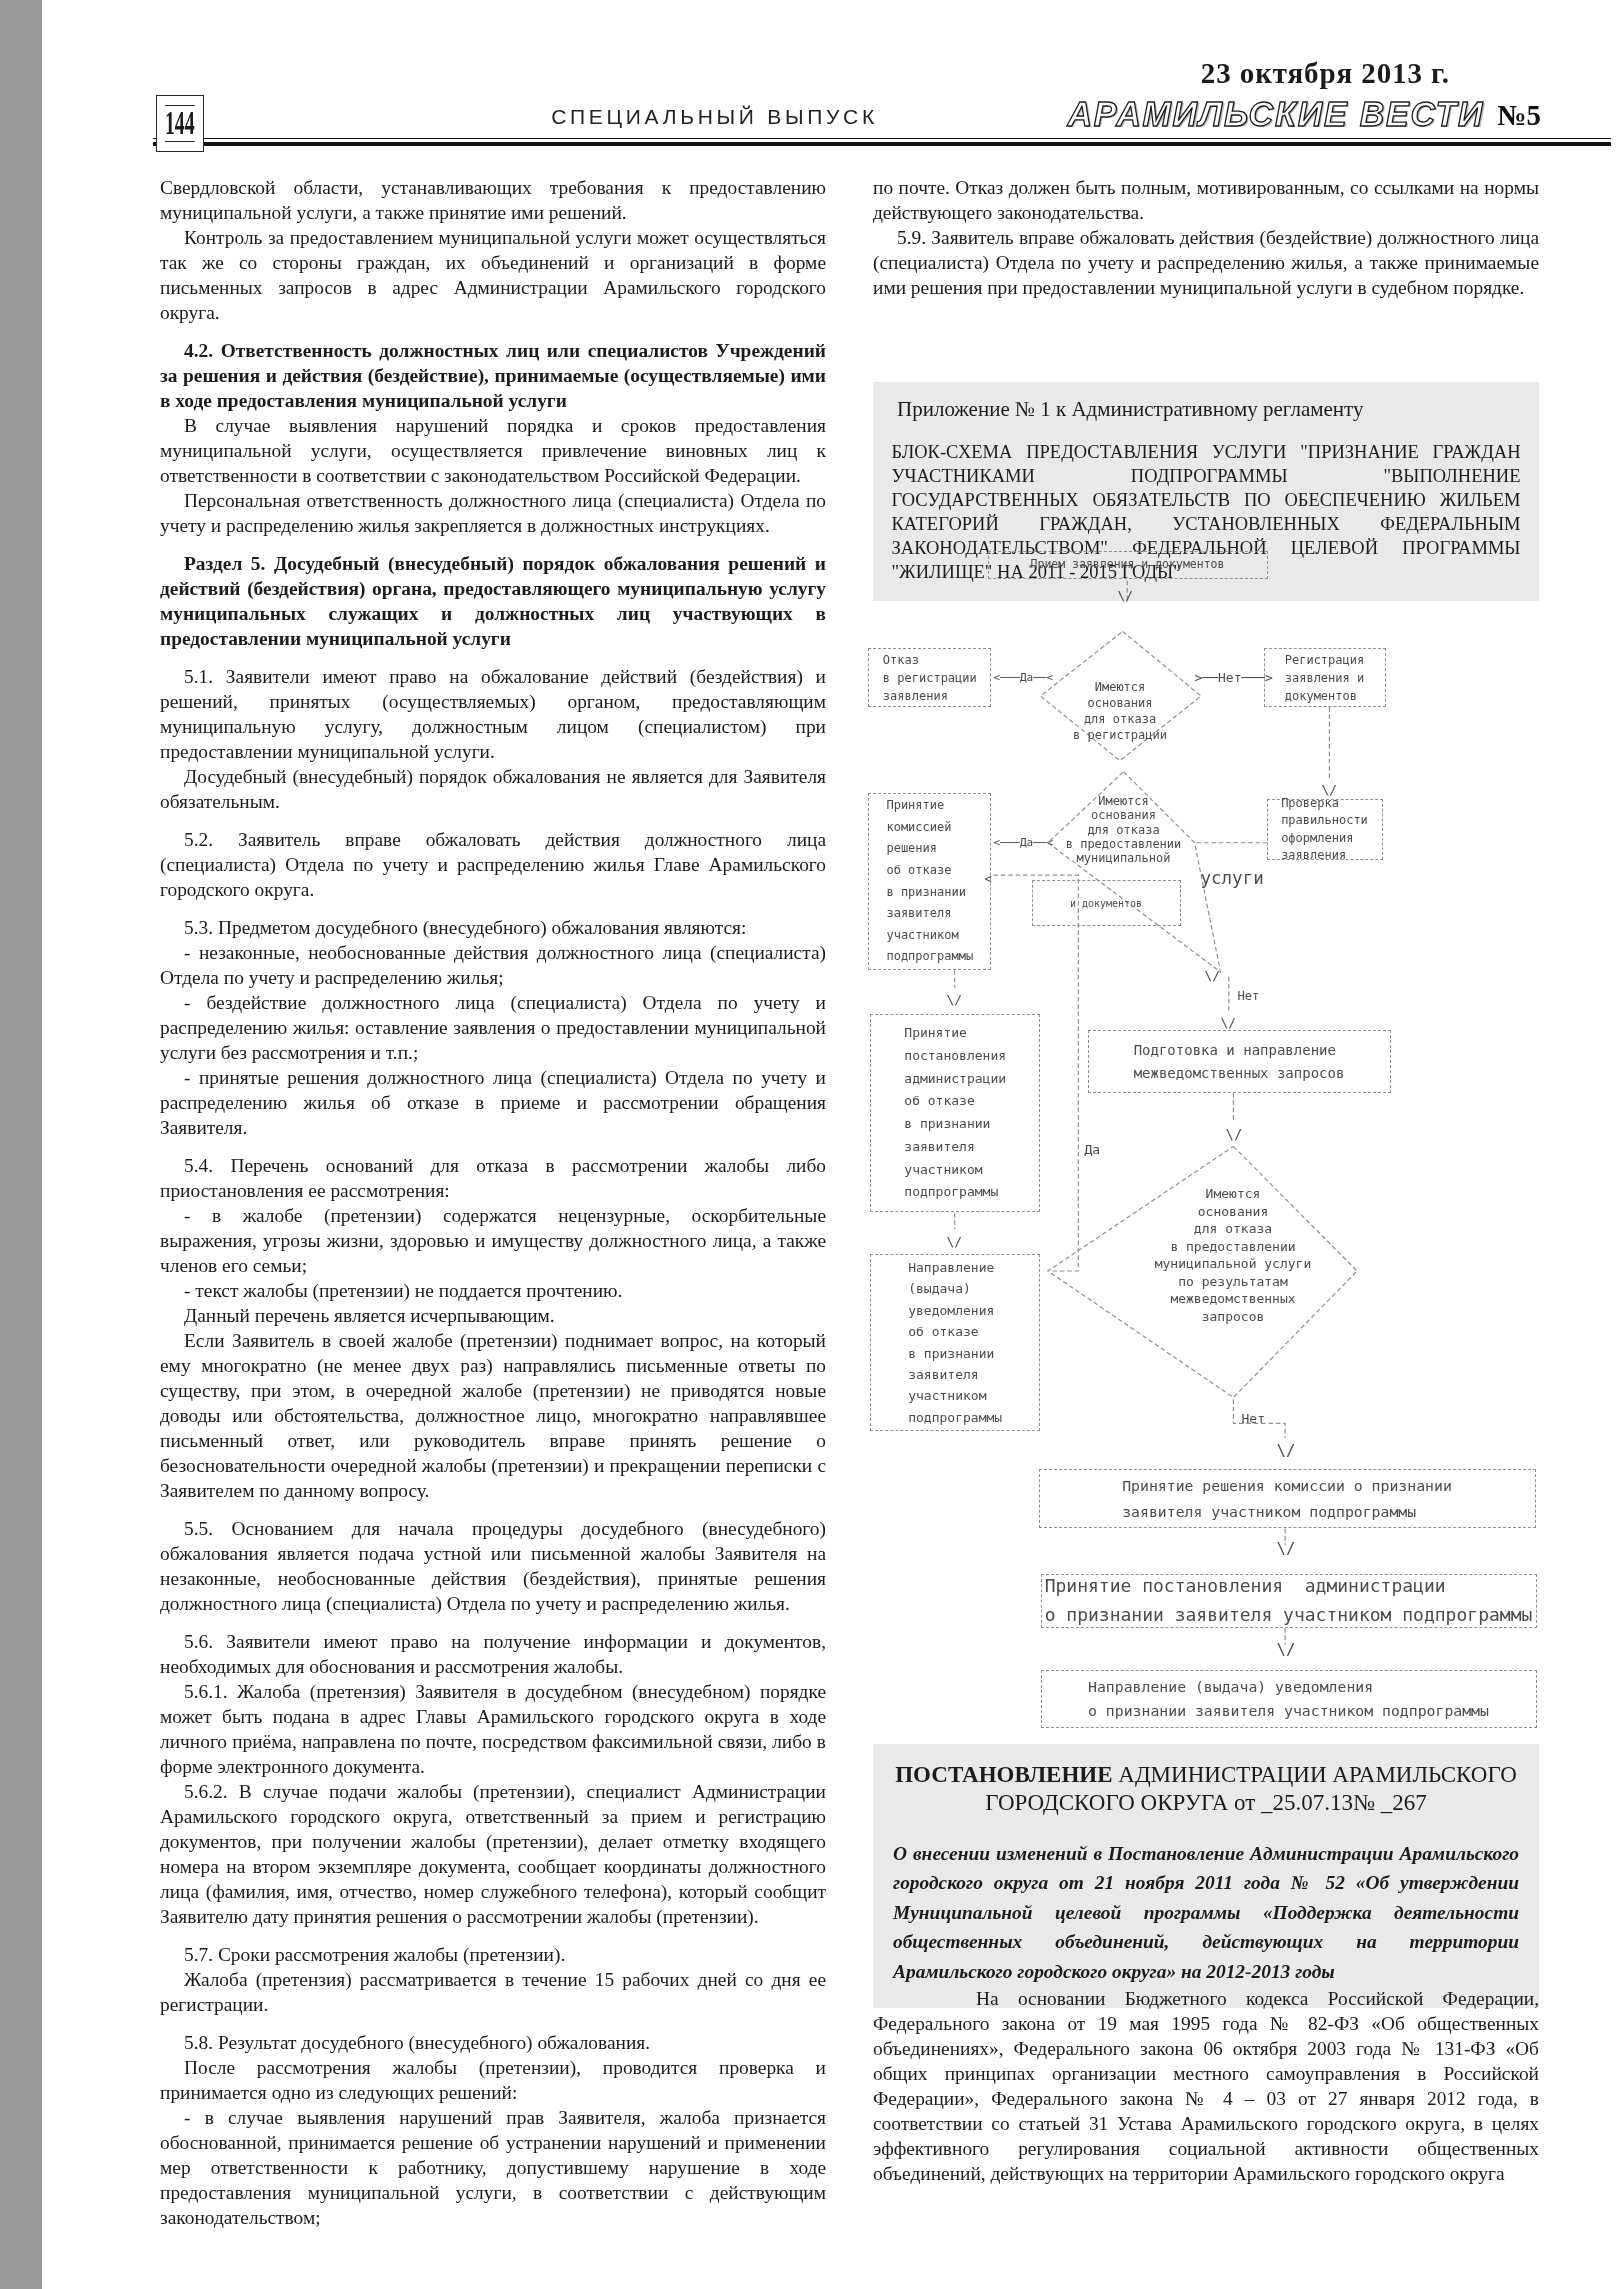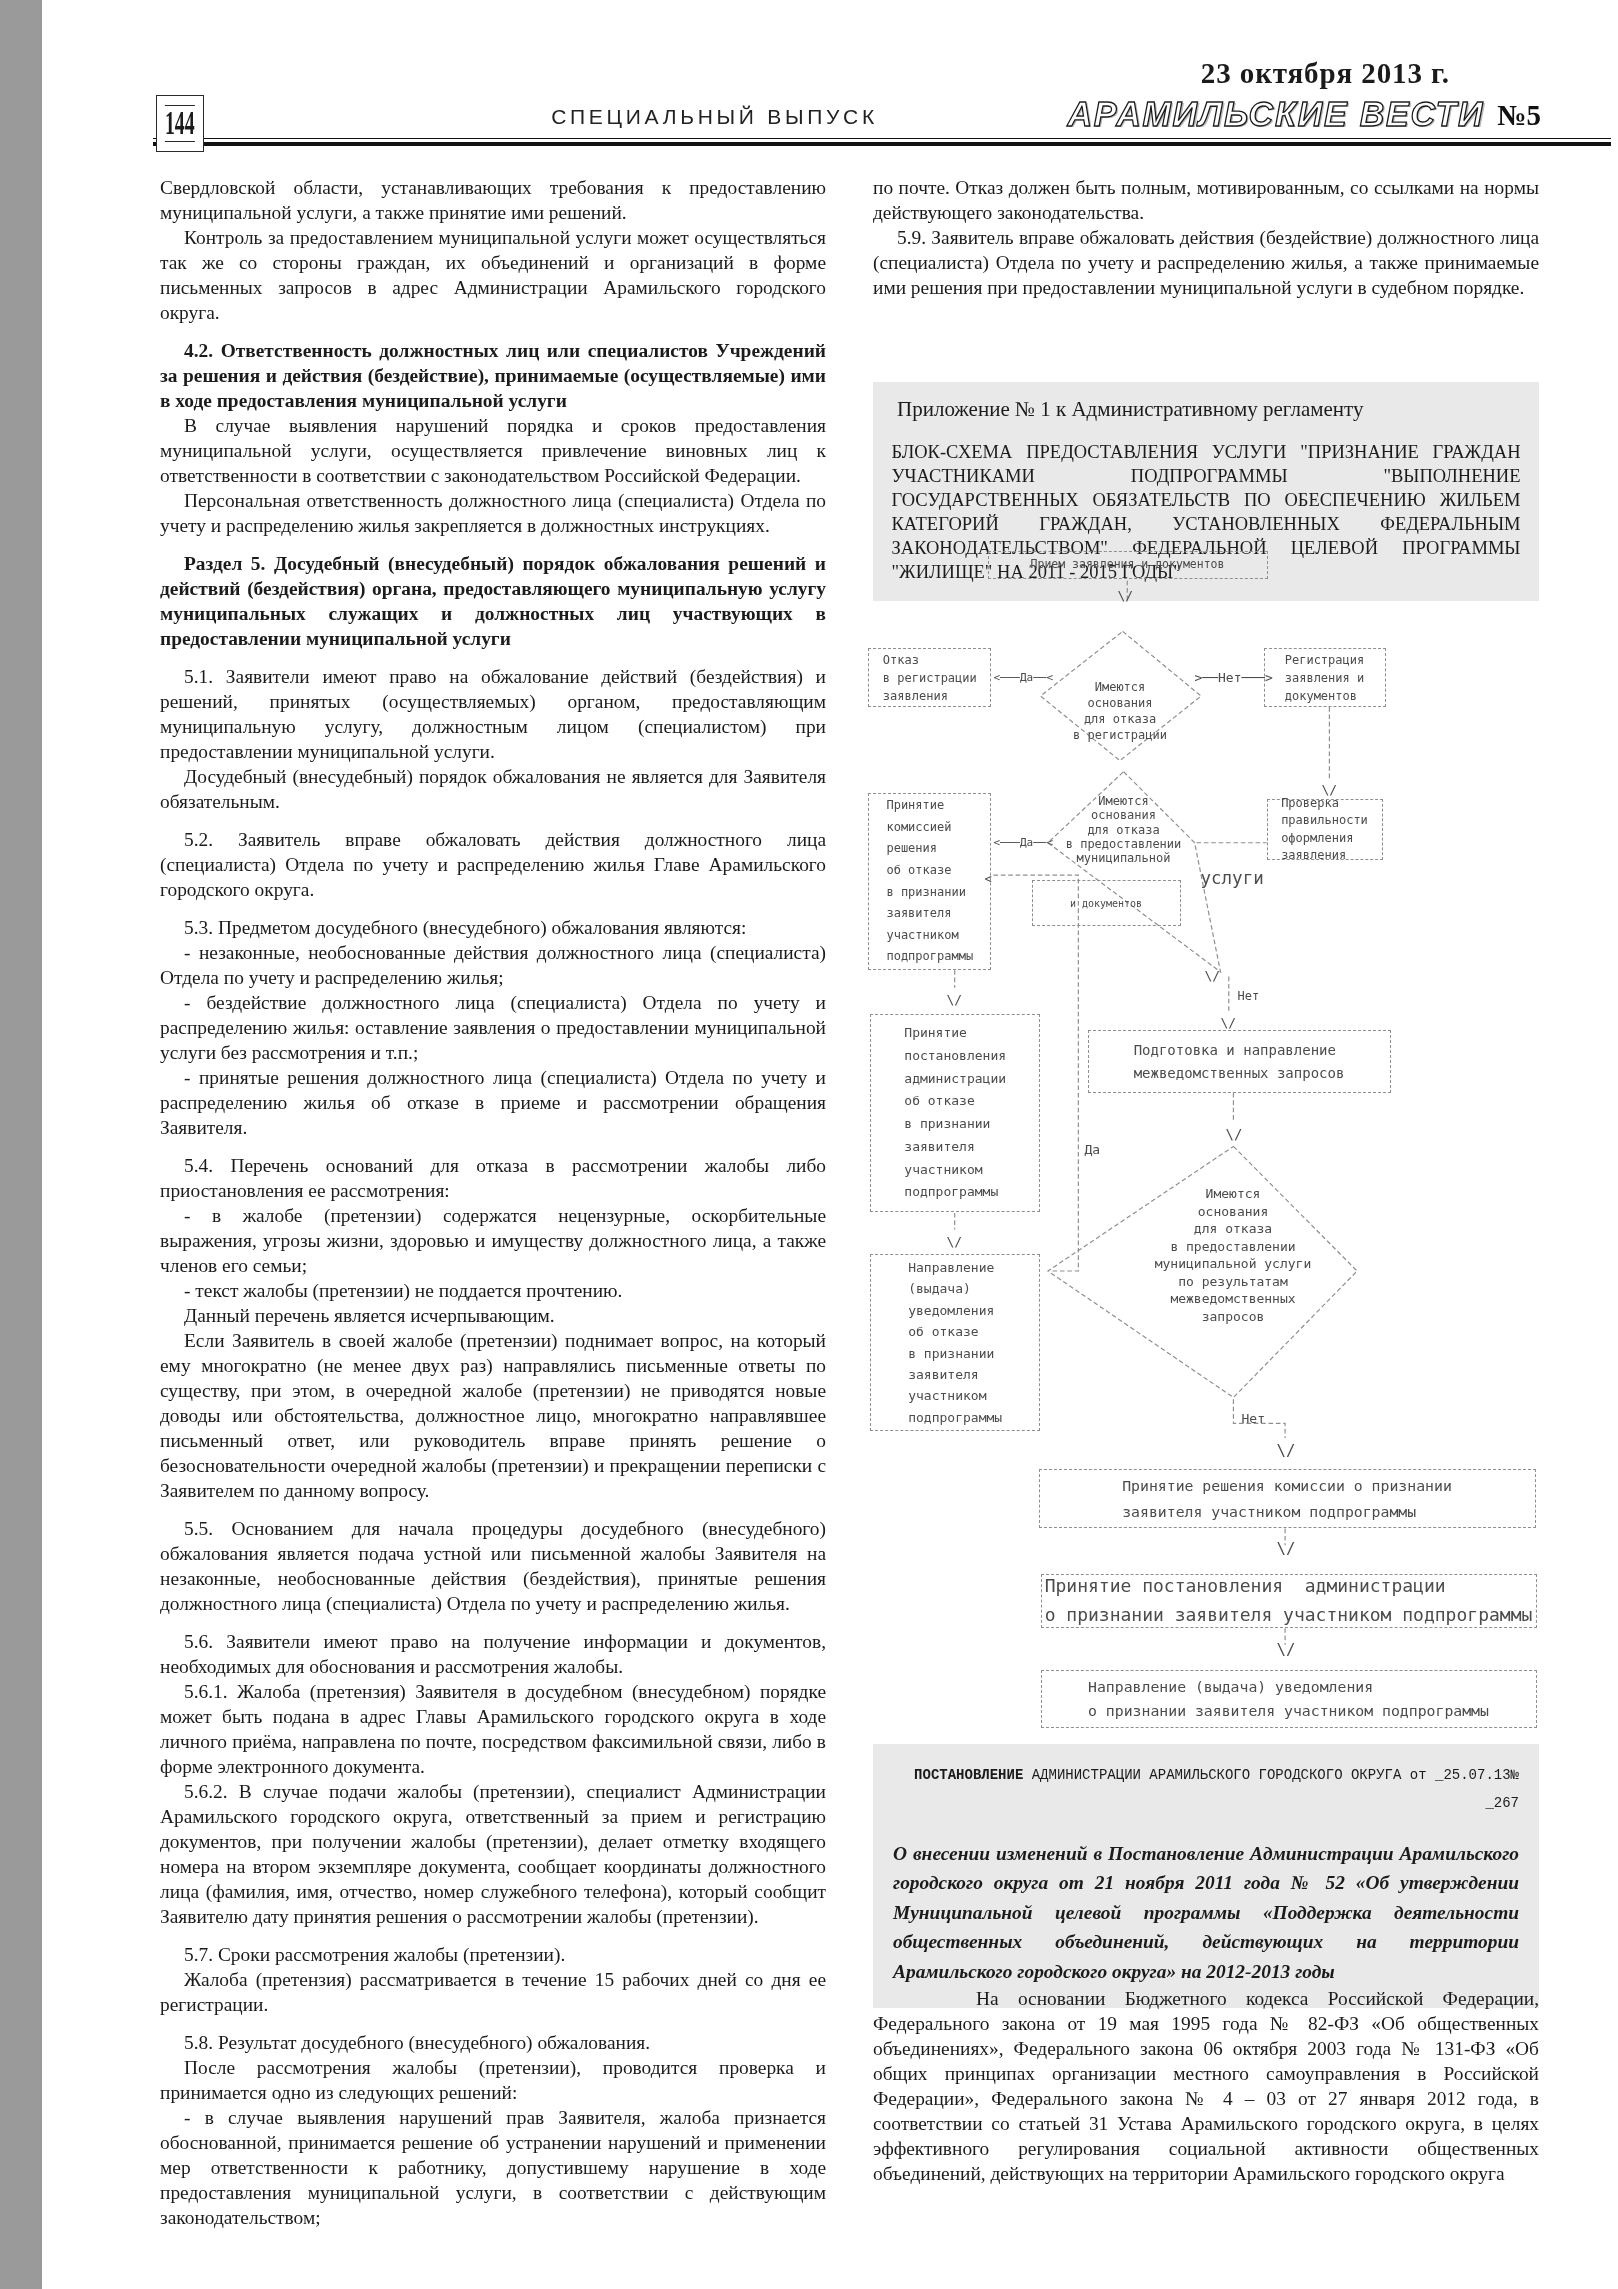--- a/index.html
+++ b/index.html
@@ -27,21 +27,21 @@
   p.g{margin-top:13px;}
   p.i{text-indent:24px;}
   p.b{font-weight:bold;}
   .rtext{position:absolute;top:0;left:0;width:666px;}
   
   .gray{background:#e9e9e9;box-sizing:border-box;}
   .gray1{position:absolute;top:207px;left:0;width:666px;padding:14.8px 18.5px 16.6px 18.5px;}
   .gray1 .a1{font-size:21px;margin:0 0 18.5px 5.5px;text-align:left;}
   .gray1 .a2{margin:0;font-size:18.5px;line-height:24px;}
   .gray2{position:absolute;top:1569px;left:0;width:666px;padding:16.6px 20px 18.5px 20px;}
-  .g2t{font-size:14px;margin:0;line-height:28px;text-align:right;font-family:Liberation Mono, monospace;}
+  .g2t{font-size:23px;margin:0;line-height:28px;text-align:center;}
   .g2s{font-size:19.4px;font-weight:bold;font-style:italic;margin:22px 0 3.7px 0;line-height:29.5px;text-align:justify;}
   .closing{position:absolute;top:1811px;left:0;width:666px;margin:0;text-indent:103px;}
   
   .fc{position:absolute;top:375px;left:-6.5px;width:683px;height:1191px;
       font-family:"DejaVu Sans Mono",monospace;color:#4c4c4c;font-size:12px;}
   .fc svg{position:absolute;left:0;top:0;}
   .fcb{position:absolute;border:0.9px dashed #8f8f8f;box-sizing:border-box;display:flex;
        align-items:center;justify-content:center;text-align:left;white-space:pre;overflow:visible;}
   .fcd{position:absolute;text-align:center;white-space:pre;}
   .fct{position:absolute;white-space:pre;}

